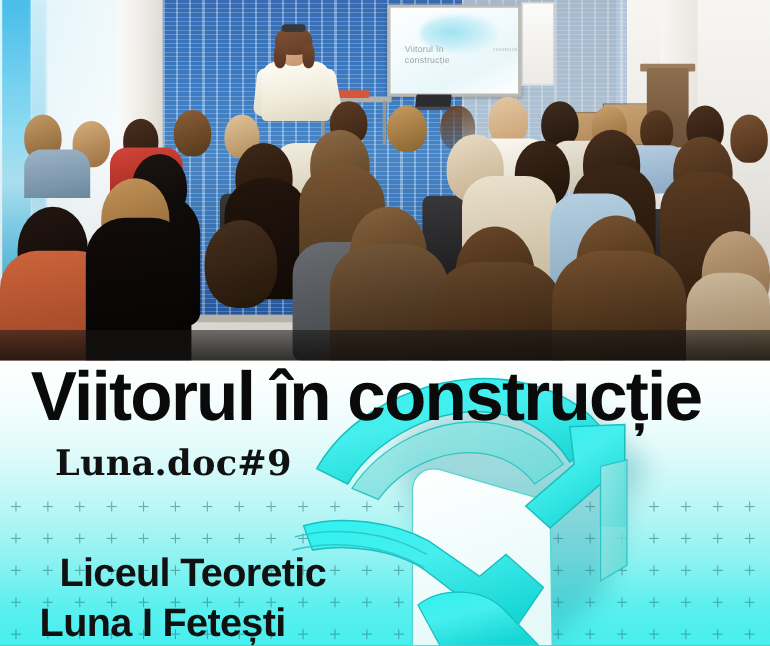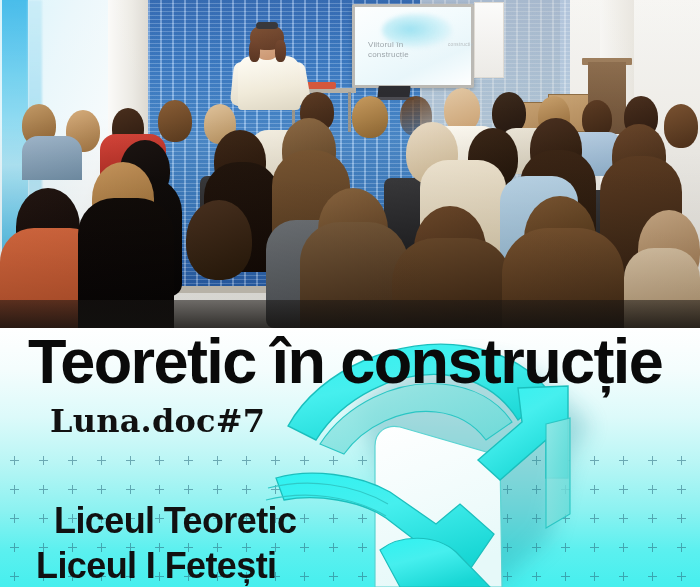--- a/index.html
+++ b/index.html
@@ -420,20 +420,20 @@
         <path d="M18 160 C58 150 104 156 138 176" fill="none" stroke="#30C9C7" stroke-width="1.2"></path>
         <path d="M16 172 C56 162 102 168 136 188" fill="none" stroke="#30C9C7" stroke-width="1.2"></path>
 
         <path d="M296 96 L320 90 L320 186 L296 200 Z" fill="url(#gcy2)" stroke="#2AC6C4" stroke-width="1.1"></path>
 
         <path d="M130 222 C150 206 186 206 206 224 L240 259 L150 259 Z" fill="url(#gcy)" stroke="#1BBFBD" stroke-width="1.2"></path>
       </svg>
     </div>
   </div>
 
-  <div class="title">Teoretic în construcție</div>
-  <div class="subtitle">Luna.doc#7</div>
+  <div class="title">Viitorul în construcție</div>
+  <div class="subtitle">Luna.doc#9</div>
   <div class="school">
     <span class="l1">Liceul Teoretic</span>
-    <span class="l2">Liceul I Fetești</span>
+    <span class="l2">Luna I Fetești</span>
   </div>
 
 </div>
 
 </body></html>

